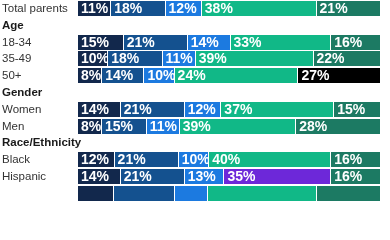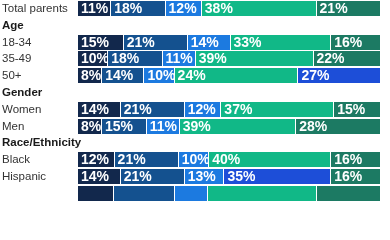--- a/index.html
+++ b/index.html
@@ -145,21 +145,21 @@
         </div>
         <div class="seg" style="width: 14%; background: rgb(20, 81, 143);">
           <span class="seg-label">14%</span>
         </div>
         <div class="seg" style="width: 10%; background: rgb(28, 122, 224);">
           <span class="seg-label">10%</span>
         </div>
         <div class="seg" style="width: 41%; background: rgb(17, 184, 135);">
           <span class="seg-label">24%</span>
         </div>
-        <div class="seg" style="width: 27%; background: #1d4ed8;">
+        <div class="seg" style="width: 27%; background: #000000;">
           <span class="seg-label">27%</span>
         </div>
       </div>
     </div>
     <div class="row group" style="top: 84px;">
       <div class="row-label">Gender</div>
     </div>
     <div class="row" style="top: 100.8px;">
       <div class="row-label">Women</div>
       <div class="bar">
@@ -228,21 +228,21 @@
       <div class="bar">
         <div class="seg" style="width: 14.1414%; background: rgb(18, 40, 76);">
           <span class="seg-label">14%</span>
         </div>
         <div class="seg" style="width: 21.2121%; background: rgb(20, 81, 143);">
           <span class="seg-label">21%</span>
         </div>
         <div class="seg" style="width: 13.1313%; background: rgb(28, 122, 224);">
           <span class="seg-label">13%</span>
         </div>
-        <div class="seg" style="width: 35.3535%; background: #1d4ed8;">
+        <div class="seg" style="width: 35.3535%; background: #6d28d9;">
           <span class="seg-label">35%</span>
         </div>
         <div class="seg" style="width: 16.1616%; background: rgb(28, 122, 99);">
           <span class="seg-label">16%</span>
         </div>
       </div>
     </div>
     <div class="row" style="top: 184.8px;">
       <div class="row-label"></div>
       <div class="bar">

